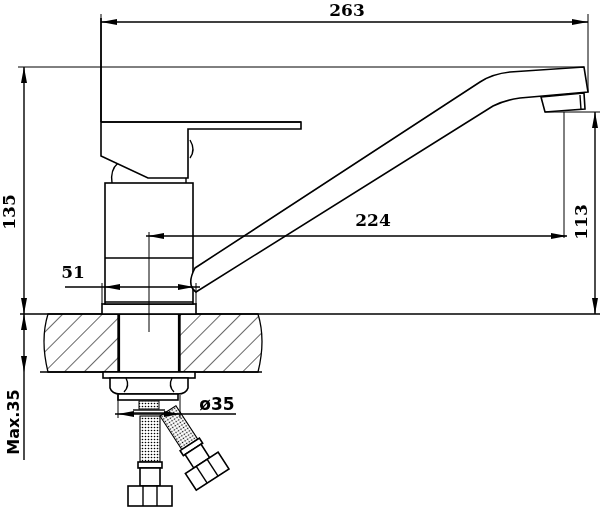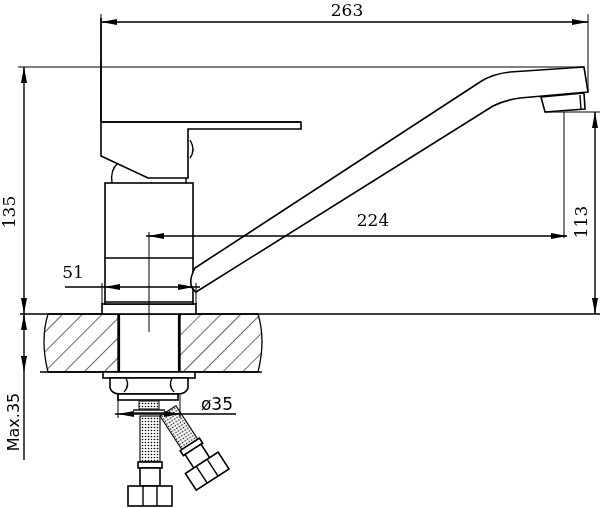--- a/index.html
+++ b/index.html
@@ -1,17 +1,17 @@
 <!DOCTYPE html>
 <html><head>
   <meta charset="utf-8">
   <style>
     html, body { margin: 0; padding: 0; background: #ffffff; }
     body { width: 600px; height: 508px; overflow: hidden; position: relative; }
-    #drawing { position: absolute; left: 0; top: 0; width: 556px; height: 508px; }
+    #drawing { position: absolute; left: 0; top: 0; width: 556px; height: 508px; font-weight: bold; }
     svg text { font-family: "DejaVu Serif", "Liberation Serif", serif; fill: #000; }
     .sans { font-family: "DejaVu Sans", "Liberation Sans", sans-serif; }
     .ln { stroke: #000; stroke-width: 1.4; fill: none; }
     .thin { stroke: #000; stroke-width: 1; fill: none; }
     .thick { stroke: #000; stroke-width: 2.2; fill: none; }
     .body { stroke: #000; stroke-width: 1.6; fill: #fff; }
     .arrow { fill: #000; stroke: none; }
   </style>
 </head>
 <body>

